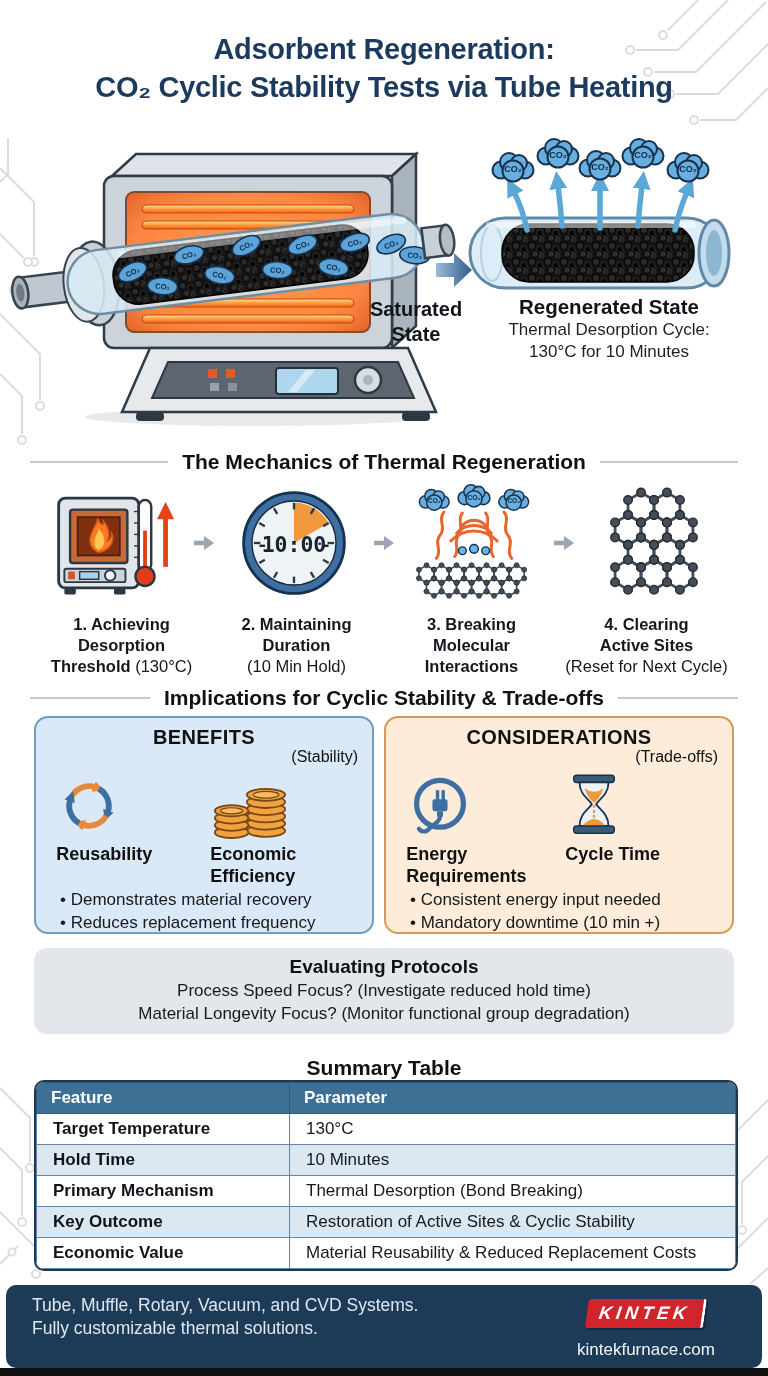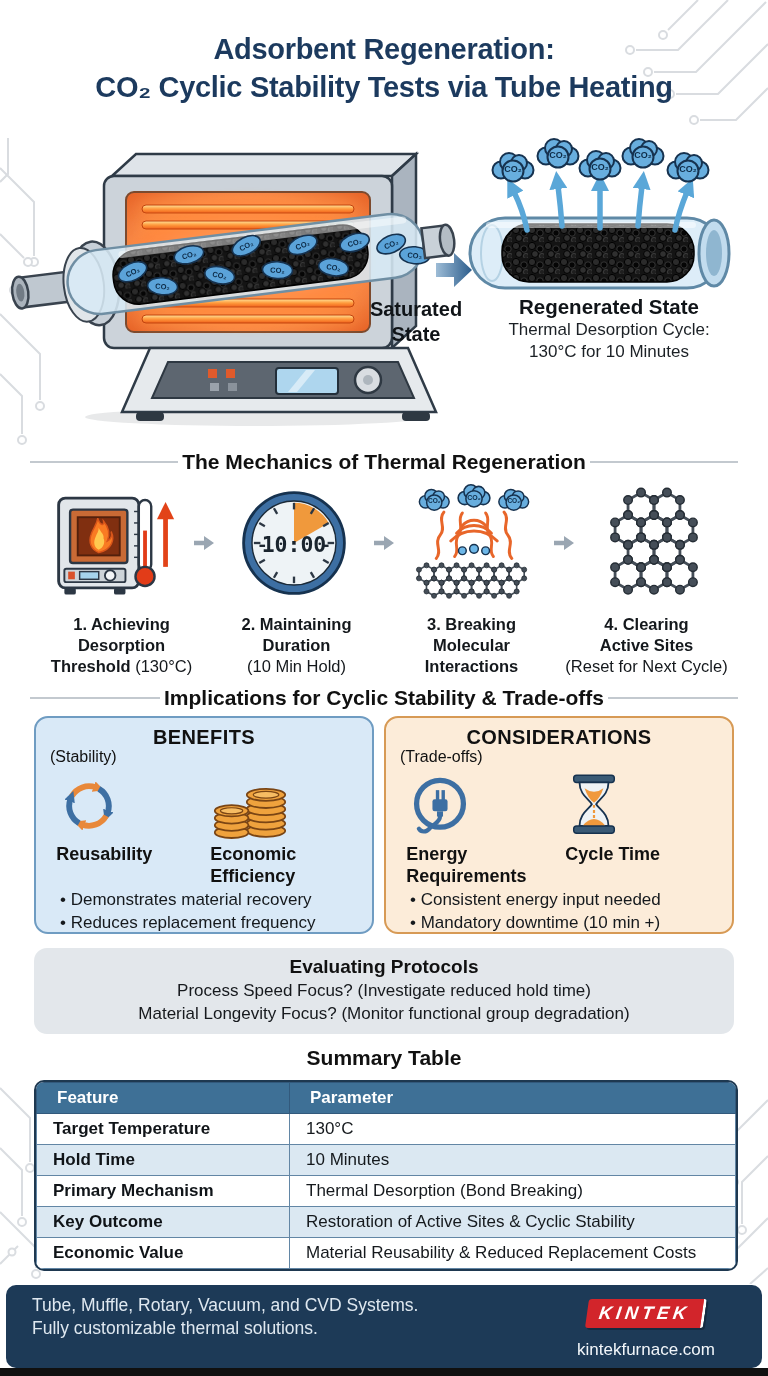--- a/index.html
+++ b/index.html
@@ -11,57 +11,57 @@
   .title{position:absolute;top:30px;left:0;right:0;text-align:center;color:#1c3a5e;
          font-weight:bold;font-size:29px;line-height:38px;letter-spacing:-0.3px;}
   
   .hero-svg{position:absolute;top:130px;left:0;}
   .sat-label{position:absolute;top:297px;left:356px;width:120px;text-align:center;
              font-size:20px;font-weight:bold;line-height:25px;color:#101418;}
   .regen-label{position:absolute;top:295px;left:480px;width:258px;text-align:center;}
   .regen-label .t{font-size:20.5px;font-weight:bold;color:#101418;}
   .regen-label .s{font-size:17px;line-height:22px;color:#1b2025;}
   
-  .section-head{position:absolute;left:0;right:0;display:flex;align-items:center;gap:4px;padding:0 30px;}
+  .section-head{position:absolute;left:0;right:0;display:flex;align-items:center;gap:14px;padding:0 30px;}
   .section-head .rule{flex:1;height:2px;background:#c3c9cf;}
   .section-head .txt{font-size:21px;font-weight:bold;color:#111;white-space:nowrap;}
   .mech-head{top:450px;}
   .impl-head{top:686px;}
   .table-head{top:1042px;flex-direction:column;}
   
   .mech-icons{position:absolute;top:479px;left:34px;width:700px;display:flex;align-items:center;}
   .mcell{width:160px;height:128px;display:flex;align-items:center;justify-content:center;}
   .marrow{width:20px;display:flex;justify-content:center;}
   .mech-caps{position:absolute;top:614px;left:34px;width:700px;display:flex;}
   .mcap{width:175px;text-align:center;font-size:16.5px;line-height:21px;color:#14181c;}
   .mcap .b{font-weight:bold;}
   .mcap .r{font-weight:normal;}
   
   .boxes{position:absolute;top:716px;left:34px;width:700px;display:flex;gap:10px;}
   .box{box-sizing:border-box;border-radius:14px;padding:8px 14px 4px;height:218px;}
   .box.benefits{width:340px;background:#d9e9f7;border:2px solid #6f9cc2;}
   .box.considerations{width:350px;background:#fcecd9;border:2px solid #d79a55;}
   .box .bt{text-align:center;font-size:20px;font-weight:bold;letter-spacing:.4px;line-height:22px;}
-  .box .bs{text-align:left;font-size:16px;line-height:18px;}
+  .box .bs{text-align:right;font-size:16px;line-height:18px;}
   .irow{display:flex;justify-content:space-around;align-items:flex-start;margin-top:4px;height:116px;}
   .icol{display:flex;flex-direction:column;align-items:flex-start;width:46%;}
   .iwrap{height:72px;display:flex;align-items:center;justify-content:center;}
   .ilabel{font-size:18px;font-weight:bold;text-align:center;line-height:20px;margin-top:2px;}
   .box ul{margin:2px 0 0 10px;padding:0;list-style:none;font-size:17px;line-height:23px;color:#15191d;}
   .box ul li::before{content:"• ";}
   
   .protocols{position:absolute;top:948px;left:34px;width:700px;box-sizing:border-box;
              background:#e3e7eb;border-radius:13px;text-align:center;padding:7px 10px 9px;}
   .protocols .pt{font-size:19px;font-weight:bold;line-height:24px;}
   .protocols .pl{font-size:17px;line-height:23px;color:#16191d;}
   
   .stable{position:absolute;top:1080px;left:34px;width:700px;border:2.5px solid #1e3850;
           border-radius:10px;overflow:hidden;background:#fff;}
   .stable table{width:100%;border-collapse:collapse;font-size:17px;}
-  .stable th{background:#3e7096;color:#fff;text-align:left;font-weight:bold;padding:5px 20px;border:1px solid #32597c;}
+  .stable th{background:#3e7096;color:#fff;text-align:left;font-weight:bold;padding:5px 14px;border:1px solid #32597c;}
   .stable td{padding:5px 16px;border:1px solid #6286a5;color:#15191d;}
   .stable td.f{font-weight:bold;width:220px;color:#101418;}
   .stable tr.alt td{background:#dbe8f2;}
   
   .footer{position:absolute;top:1285px;left:6px;right:6px;height:83px;background:#1d3a57;
           border-radius:10px;display:flex;padding:9px 26px 0 26px;box-sizing:border-box;color:#fff;}
   .fl{flex:1;}
   .fh{font-size:20px;font-weight:bold;letter-spacing:.2px;line-height:25px;}
   .fs{font-size:17.5px;color:#dfe8f0;line-height:23px;}
   .fr{width:180px;text-align:center;padding-top:5px;}

